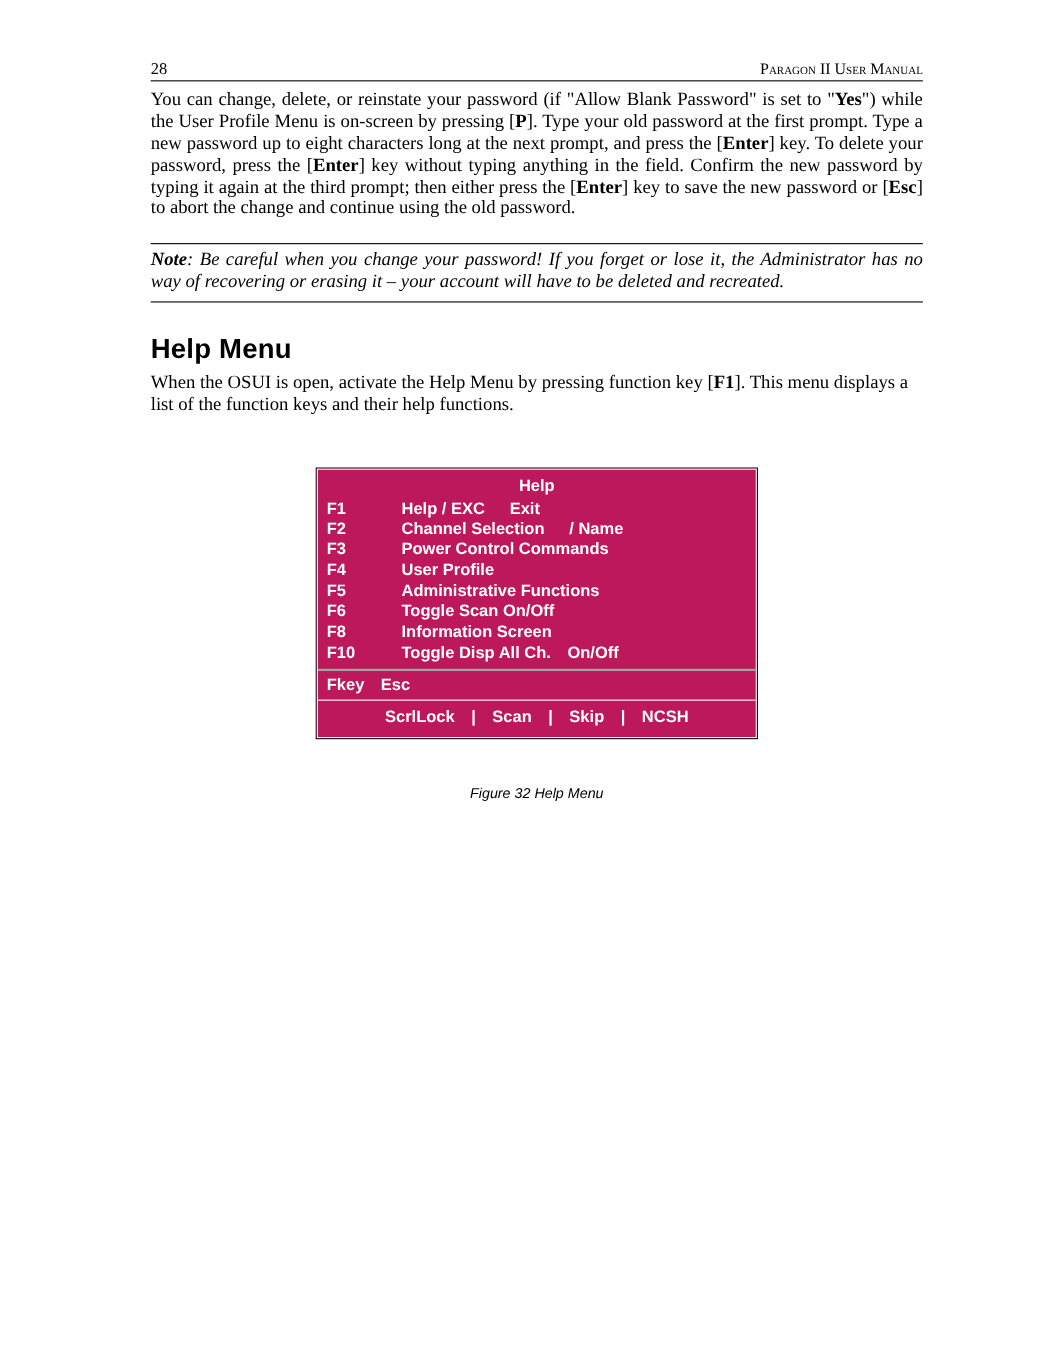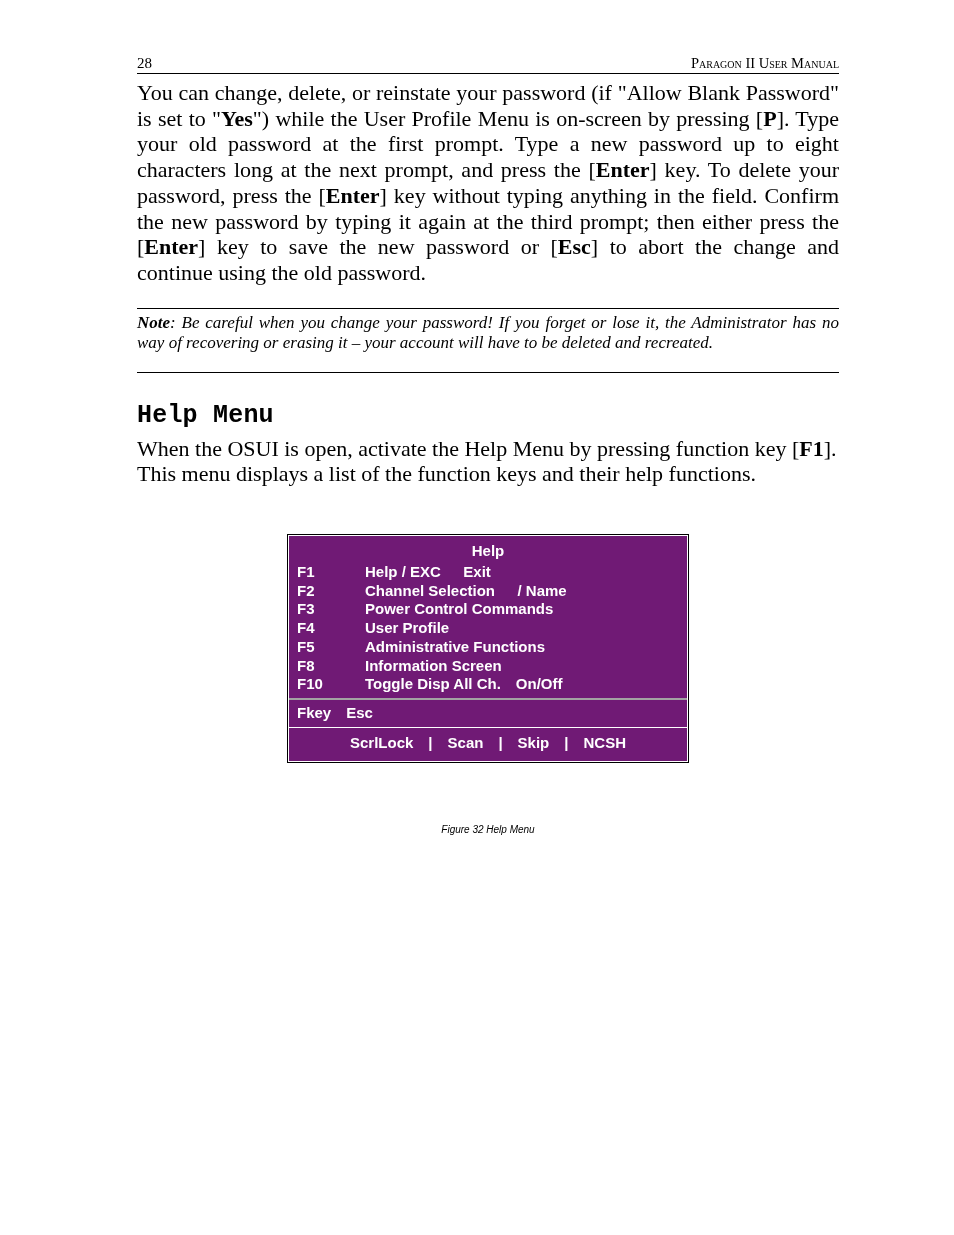--- a/index.html
+++ b/index.html
@@ -26,52 +26,52 @@
     padding-bottom: 1px;
     border-bottom: 1px solid #000;
     margin-bottom: 4px;
     font-variant: small-caps;
   }
   .header-row .page-num {
     font-variant: normal;
     font-size: 15px;
   }
   .body-text {
-    font-size: 22px;
+    font-size: 17px;
     line-height: 1.17;
     text-align: justify;
     margin-top: 6px;
   }
   .note-block {
     border-top: 1px solid #000;
     border-bottom: 1px solid #000;
     margin-top: 22px;
-    padding: 4px 0 19px 0;
+    padding: 4px 0 8px 0;
     font-size: 17px;
     font-style: italic;
     text-align: justify;
     line-height: 1.17;
   }
   .note-block .note-label {
     font-weight: bold;
     font-style: italic;
   }
   h2.section {
-    font-family: Liberation Mono, monospace;
+    font-family: Liberation Sans, sans-serif;
     font-weight: 900;
     font-size: 25px;
     margin: 28px 0 6px 0;
     letter-spacing: 0.2px;
   }
   .osui-wrap {
     margin: 48px auto 0 auto;
     width: 400px;
   }
   .osui {
-    background: #701a75;
+    background: #be185d;
     color: #fff;
     font-family: Arial, Helvetica, sans-serif;
     font-weight: bold;
     font-size: 15px;
     border: 1px solid #fff;
     box-shadow: 0 0 0 1px #000;
     line-height: 1.25;
   }
   .osui .title {
     text-align: center;
@@ -97,22 +97,22 @@
   }
   .osui .status {
     text-align: center;
     padding: 6px 0 8px 0;
     word-spacing: 1px;
   }
   .figure-caption {
     text-align: center;
     font-family: Arial, Helvetica, sans-serif;
     font-style: italic;
-    font-size: 10px;
-    margin-top: 62px;
+    font-size: 13px;
+    margin-top: 42px;
   }
   .b { font-weight: bold; }
 </style>
 </head>
 <body>
 
 <div class="page">
 
   <div class="header-row">
     <span class="page-num">28</span>
@@ -152,20 +152,24 @@
             </tr>
         <tr>
               <td class="key">F4</td>
               <td>User Profile</td>
             </tr>
         <tr>
               <td class="key">F5</td>
               <td>Administrative Functions</td>
             </tr>
         <tr>
+              <td class="key">F6</td>
+              <td>Toggle Scan On/Off</td>
+            </tr>
+        <tr>
               <td class="key">F8</td>
               <td>Information Screen</td>
             </tr>
         <tr>
               <td class="key">F10</td>
               <td>Toggle Disp All Ch. On/Off</td>
             </tr>
         <tr>
               <td colspan="2" style="height:4px;"></td>
             </tr>

